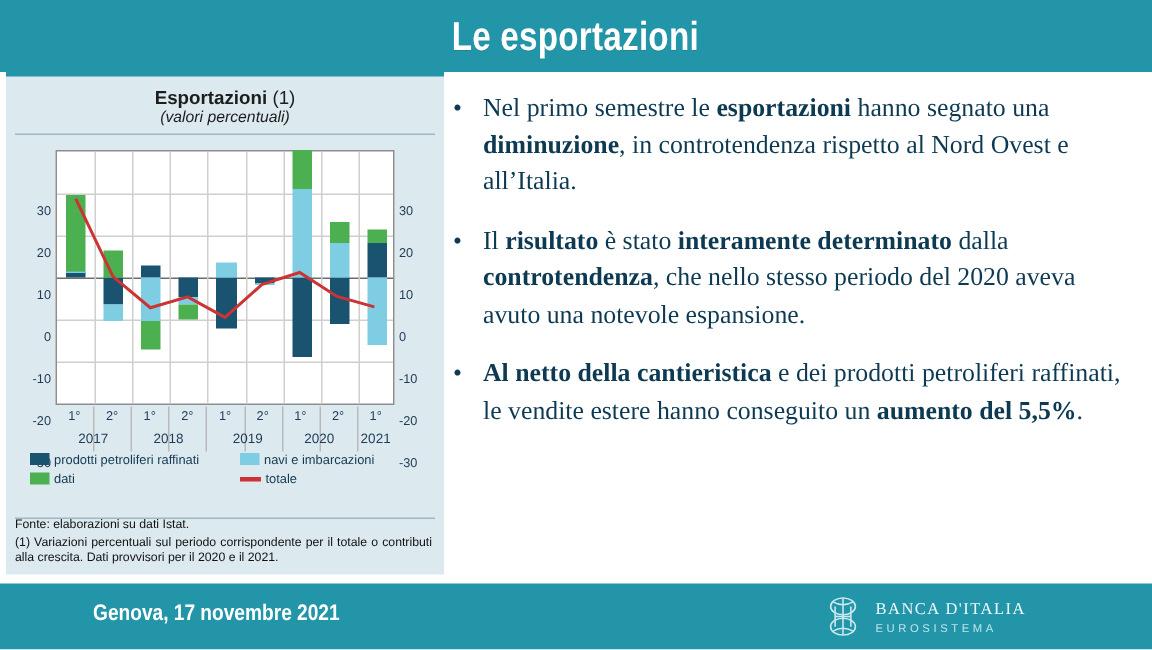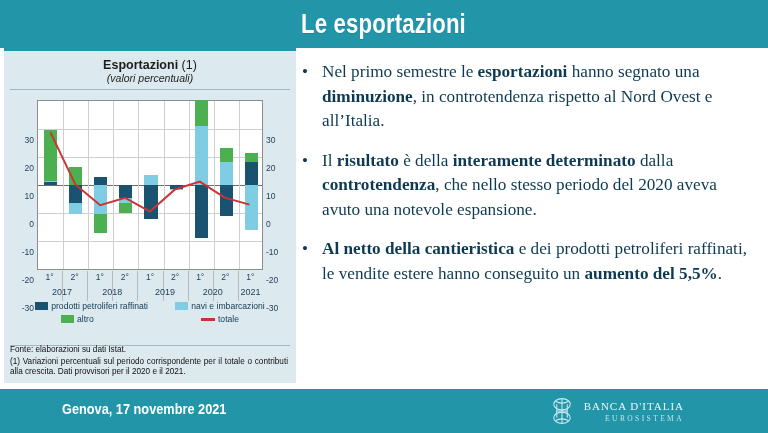--- a/index.html
+++ b/index.html
@@ -94,21 +94,21 @@
     position:absolute;top:15px;
     font-family:"Liberation Sans",sans-serif;
     font-size:9px;color:#1f3b57;text-align:center;
   }
   .xsep{position:absolute;top:-1px;height:30px;width:1px;background:#b9b9b9;}
   
   .legend{
     position:absolute;left:0;right:0;top:250px;height:40px;
     padding:0 16px;box-sizing:border-box;
   }
-  .legend-row{display:flex;margin-bottom:3px;justify-content:center;}
+  .legend-row{display:flex;margin-bottom:3px;}
   .legend-item{display:flex;align-items:center;}
   .legend-item.c1{width:140px;}
   .sw{width:13px;height:8px;margin-right:3px;flex:none;}
   .sw.line{height:3px;width:14px;background:#d33;}
   .legend-label{
     font-family:"Liberation Sans",sans-serif;
     font-size:8.6px;color:#123a52;white-space:nowrap;
   }
   .legend-rule{height:1px;background:#9fb8c4;margin:6px 6px 0 6px;}
   .foot{
@@ -153,23 +153,23 @@
     position:absolute;right:84px;top:7px;
     display:flex;align-items:center;
   }
   .logo-mark{width:30px;height:30px;opacity:.92;}
   .logo-txt{margin-left:7px;}
   .logo-name{
     font-family:"Liberation Serif",serif;
     font-size:11px;color:#eafafd;letter-spacing:1px;line-height:15px;
   }
   .logo-sub{
-    font-family:Liberation Serif, serif;
+    font-family:Liberation Sans, sans-serif;
     font-size:7.5px;color:#bfe4ec;letter-spacing:2.4px;line-height:10px;
-    text-align:right;
+    text-align:left;
   }
 </style>
 </head>
 <body>
 
 <div class="header">
   <div class="header-title">Le esportazioni</div>
 </div>
 
 <div class="body-area">
@@ -279,21 +279,21 @@
             <span class="legend-label">prodotti petroliferi raffinati</span>
           </div>
           <div class="legend-item">
             <span class="sw" style="background: rgb(127, 205, 226);"></span>
             <span class="legend-label">navi e imbarcazioni</span>
           </div>
         </div>
         <div class="legend-row">
           <div class="legend-item c1">
             <span class="sw" style="background: rgb(76, 175, 80);"></span>
-            <span class="legend-label">altro</span>
+            <span class="legend-label">dati</span>
           </div>
           <div class="legend-item">
             <span class="sw line" style="background: rgb(204, 51, 51);"></span>
             <span class="legend-label">totale</span>
           </div>
         </div>
       </div>
     <div class="legend-rule" style="position:absolute;top:288px;left:0;right:0;"></div>
 
     <div class="foot">
@@ -302,21 +302,21 @@
     </div>
   </div>
 
   <div class="bullets" id="bullets">
       <div class="bullet">
         <div class="bullet-dot">•</div>
         <div class="bullet-text"><span>Nel primo semestre le </span><b>esportazioni</b><span> hanno segnato una </span><b>diminuzione</b><span>, in controtendenza rispetto al Nord Ovest e all’Italia.</span></div>
       </div>
       <div class="bullet">
         <div class="bullet-dot">•</div>
-        <div class="bullet-text"><span>Il </span><b>risultato</b><span> è della </span><b>interamente determinato</b><span> dalla </span><b>controtendenza</b><span>, che nello stesso periodo del 2020 aveva avuto una notevole espansione.</span></div>
+        <div class="bullet-text"><span>Il </span><b>risultato</b><span> è stato </span><b>interamente determinato</b><span> dalla </span><b>controtendenza</b><span>, che nello stesso periodo del 2020 aveva avuto una notevole espansione.</span></div>
       </div>
       <div class="bullet">
         <div class="bullet-dot">•</div>
         <div class="bullet-text"><b>Al netto della cantieristica</b><span> e dei prodotti petroliferi raffinati, le vendite estere hanno conseguito un </span><b>aumento del 5,5%</b><span>.</span></div>
       </div>
     </div>
 </div>
 
 <div class="footer">
   <div class="footer-date">Genova, 17 novembre 2021</div>

